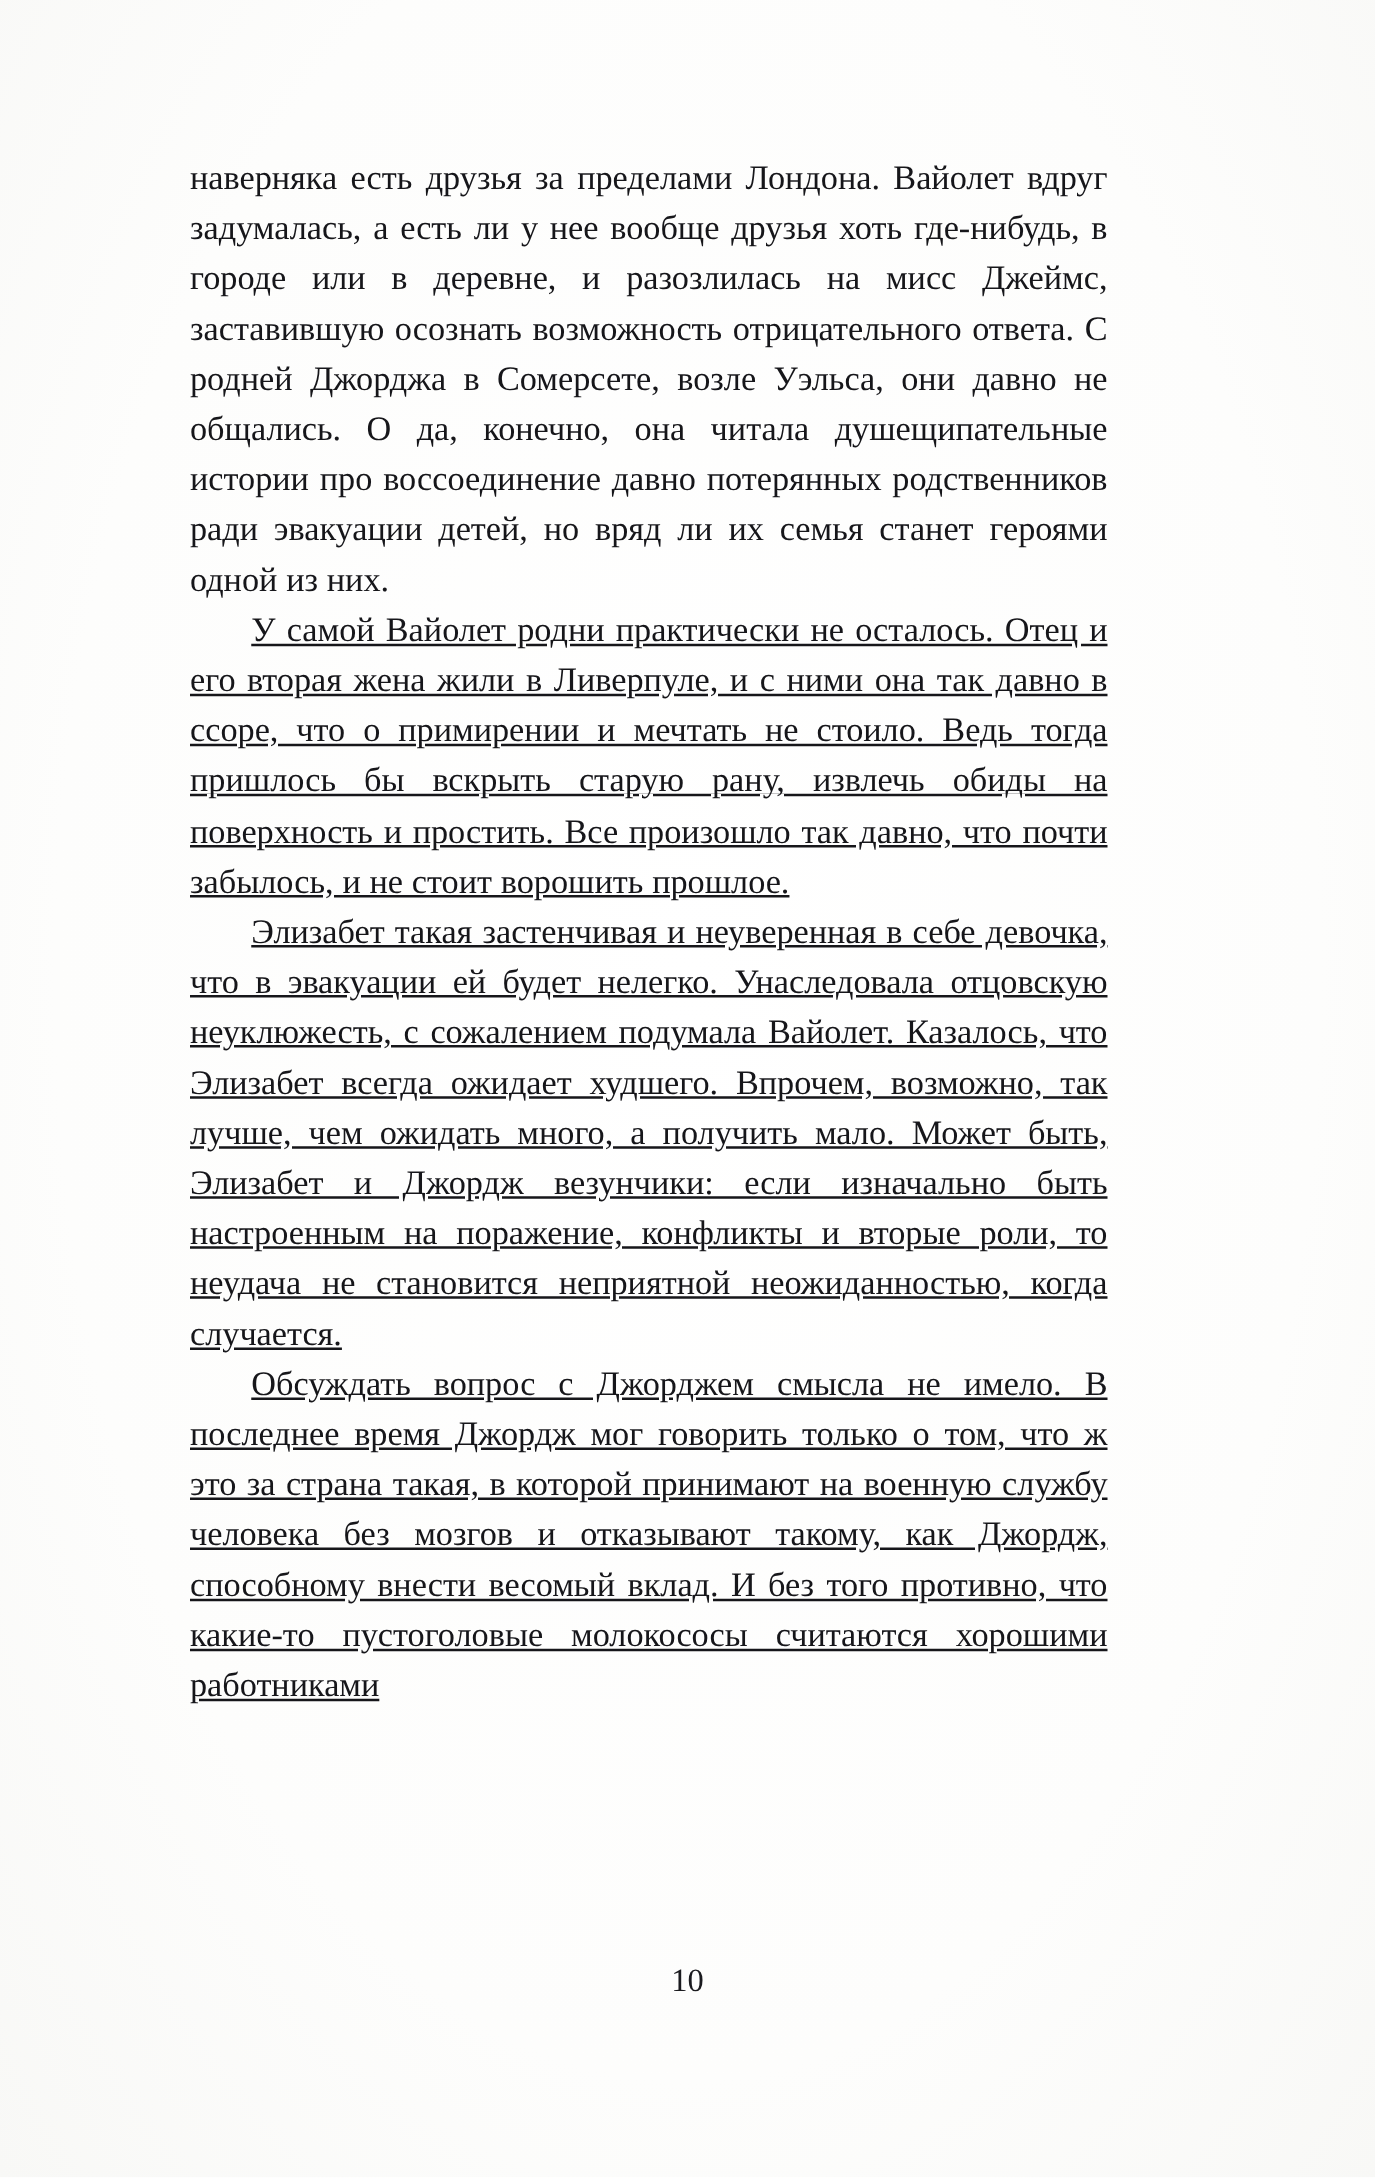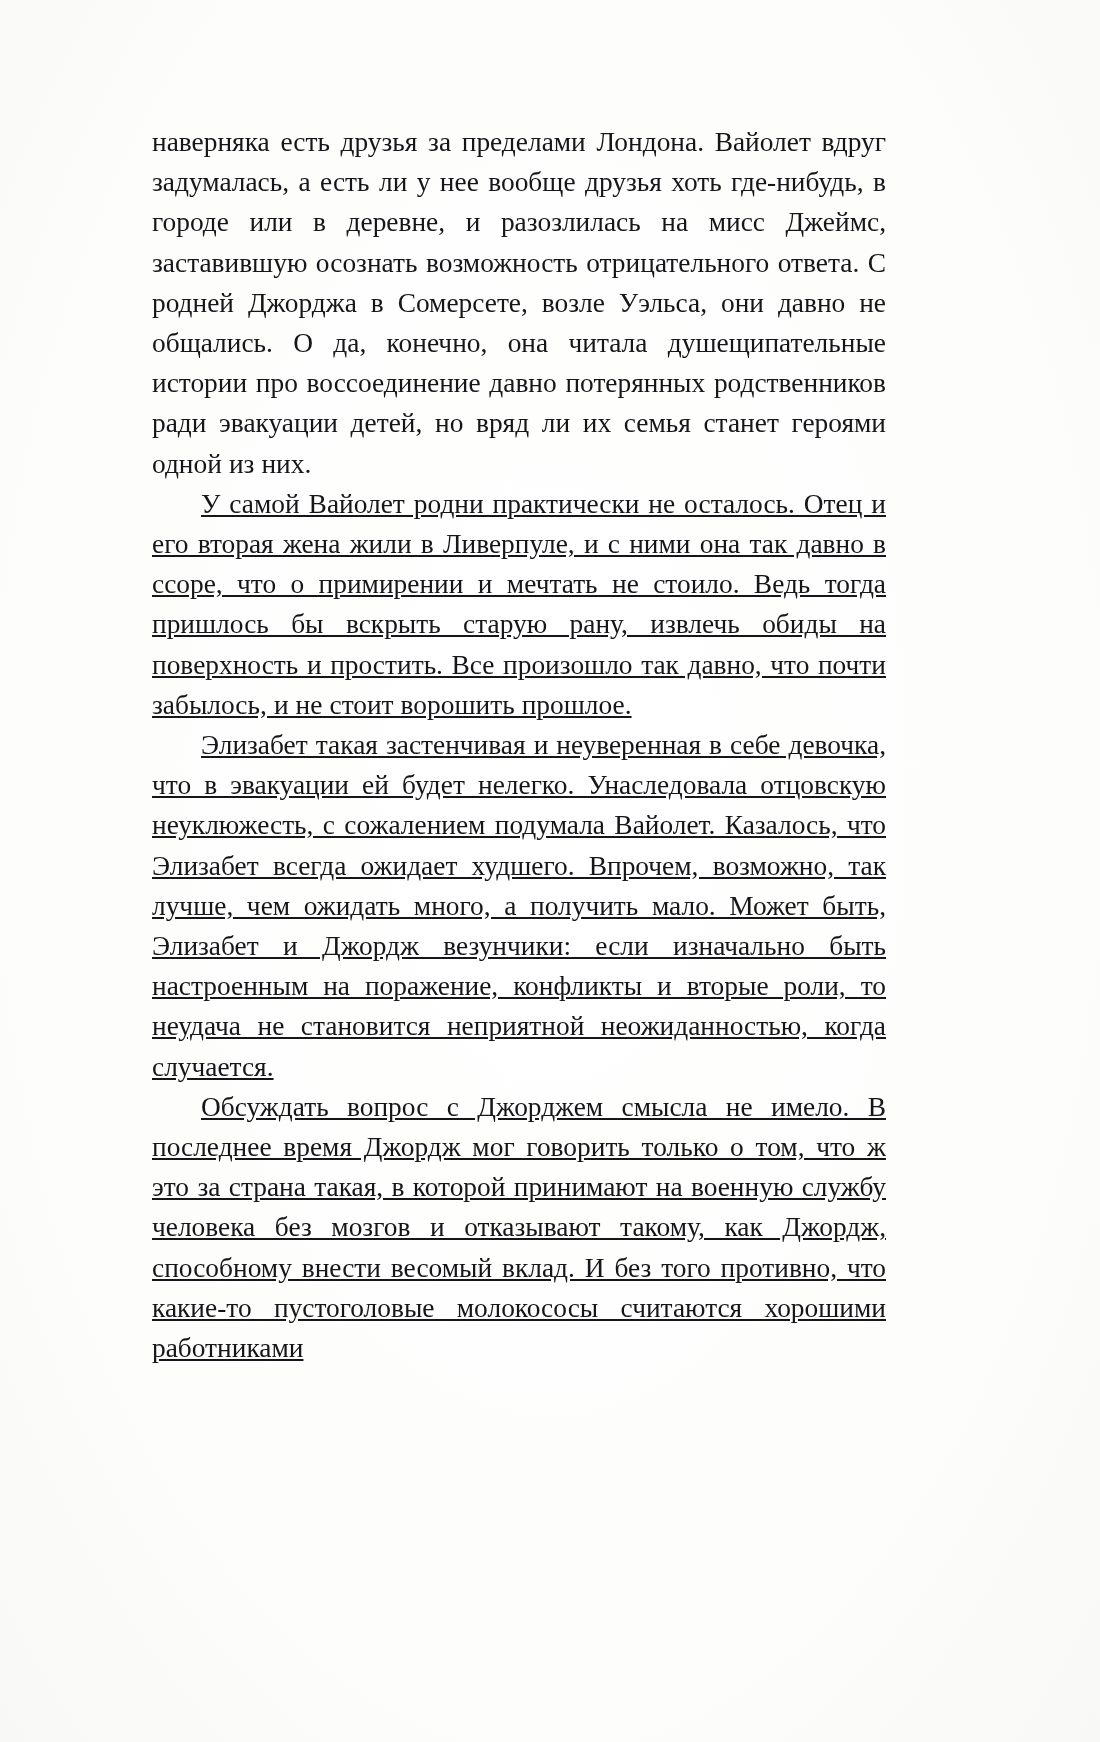--- a/index.html
+++ b/index.html
@@ -68,13 +68,14 @@
 <div class="page">
   <div class="page-surface"></div>
 
   <div class="text-column">
     <p class="body-paragraph">наверняка есть друзья за пределами Лондона. Вайолет вдруг задумалась, а есть ли у нее вообще друзья хоть где-нибудь, в городе или в деревне, и разозлилась на мисс Джеймс, заставившую осознать возможность отрицательного ответа. С родней Джорджа в Сомерсете, возле Уэльса, они давно не общались. О да, конечно, она читала душещипательные истории про воссоединение давно потерянных родственников ради эвакуации детей, но вряд ли их семья станет героями одной из них.</p>
     <p class="body-paragraph indented">У самой Вайолет родни практически не осталось. Отец и его вторая жена жили в Ливерпуле, и с ними она так давно в ссоре, что о примирении и мечтать не стоило. Ведь тогда пришлось бы вскрыть старую рану, извлечь обиды на поверхность и простить. Все произошло так давно, что почти забылось, и не стоит ворошить прошлое.</p>
     <p class="body-paragraph indented">Элизабет такая застенчивая и неуверенная в себе девочка, что в эвакуации ей будет нелегко. Унаследовала отцовскую неуклюжесть, с сожалением подумала Вайолет. Казалось, что Элизабет всегда ожидает худшего. Впрочем, возможно, так лучше, чем ожидать много, а получить мало. Может быть, Элизабет и Джордж везунчики: если изначально быть настроенным на поражение, конфликты и вторые роли, то неудача не становится неприятной неожиданностью, когда случается.</p>
     <p class="body-paragraph indented">Обсуждать вопрос с Джорджем смысла не имело. В последнее время Джордж мог говорить только о том, что ж это за страна такая, в которой принимают на военную службу человека без мозгов и отказывают такому, как Джордж, способному внести весомый вклад. И без того противно, что какие-то пустоголовые молокососы считаются хорошими работниками</p>
   </div>
 
+  <div class="page-number">10</div>
 </div>
 
 </body></html>

